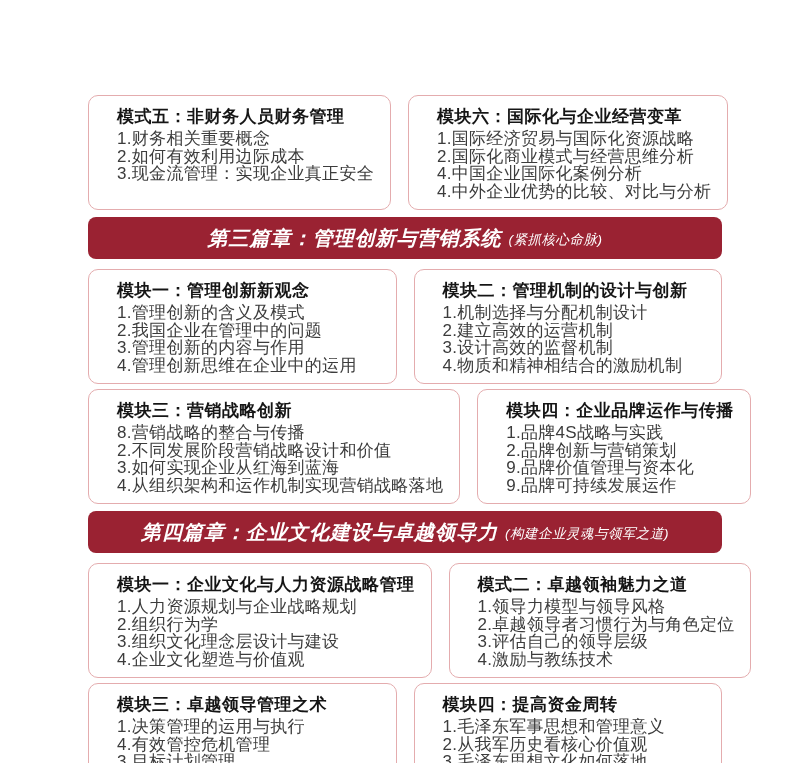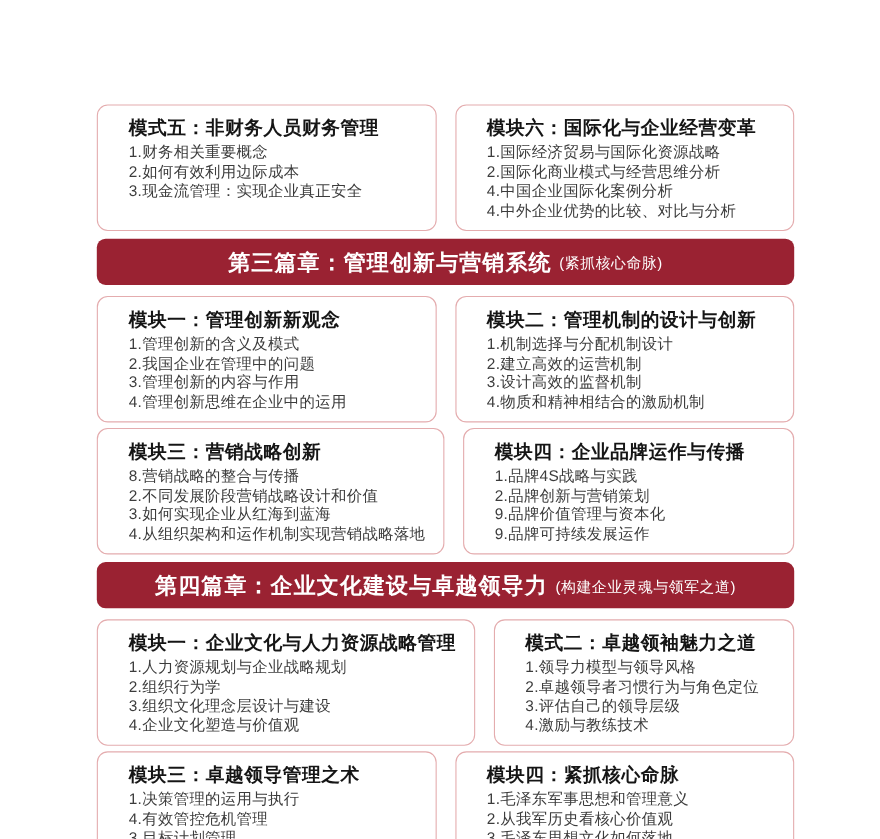--- a/index.html
+++ b/index.html
@@ -48,35 +48,36 @@
     color: var(--title-text);
     line-height: 24px;
     letter-spacing: 0.5px;
     white-space: nowrap;
   }
   .topic-list {
     list-style: none;
     margin-top: 1px;
   }
   .topic-list li {
-    font-size: 14px;
+    font-size: 17px;
     color: var(--item-text);
     line-height: 17.5px;
     letter-spacing: 0.3px;
     white-space: nowrap;
   }
   .banner {
     margin: 2px 0 10px 0;
     height: 42px;
     border-radius: 8px;
     background: var(--banner-bg);
     color: var(--banner-text);
     display: flex;
     align-items: center;
     justify-content: center;
+    font-style: italic;
   }
   .banner .chapter-title {
     font-size: 20px;
     font-weight: 700;
     letter-spacing: 1px;
   }
   .banner .chapter-subtitle {
     font-size: 13.5px;
     font-weight: 400;
     margin-left: 7px;
@@ -184,21 +185,21 @@
   <div class="module-card">
     <div class="module-title">模块三：卓越领导管理之术</div>
     <ul class="topic-list">
             <li>1.决策管理的运用与执行</li>
             <li>4.有效管控危机管理</li>
             <li>3.目标计划管理</li>
           </ul>
   </div>
 
   <div class="module-card">
-    <div class="module-title">模块四：紧抓核心命脉</div>
+    <div class="module-title">模块四：提高资金周转</div>
     <ul class="topic-list">
             <li>1.毛泽东军事思想和管理意义</li>
             <li>2.从我军历史看核心价值观</li>
             <li>3.毛泽东思想文化如何落地</li>
           </ul>
   </div>
 </div>
     </div>
 </div>
 

